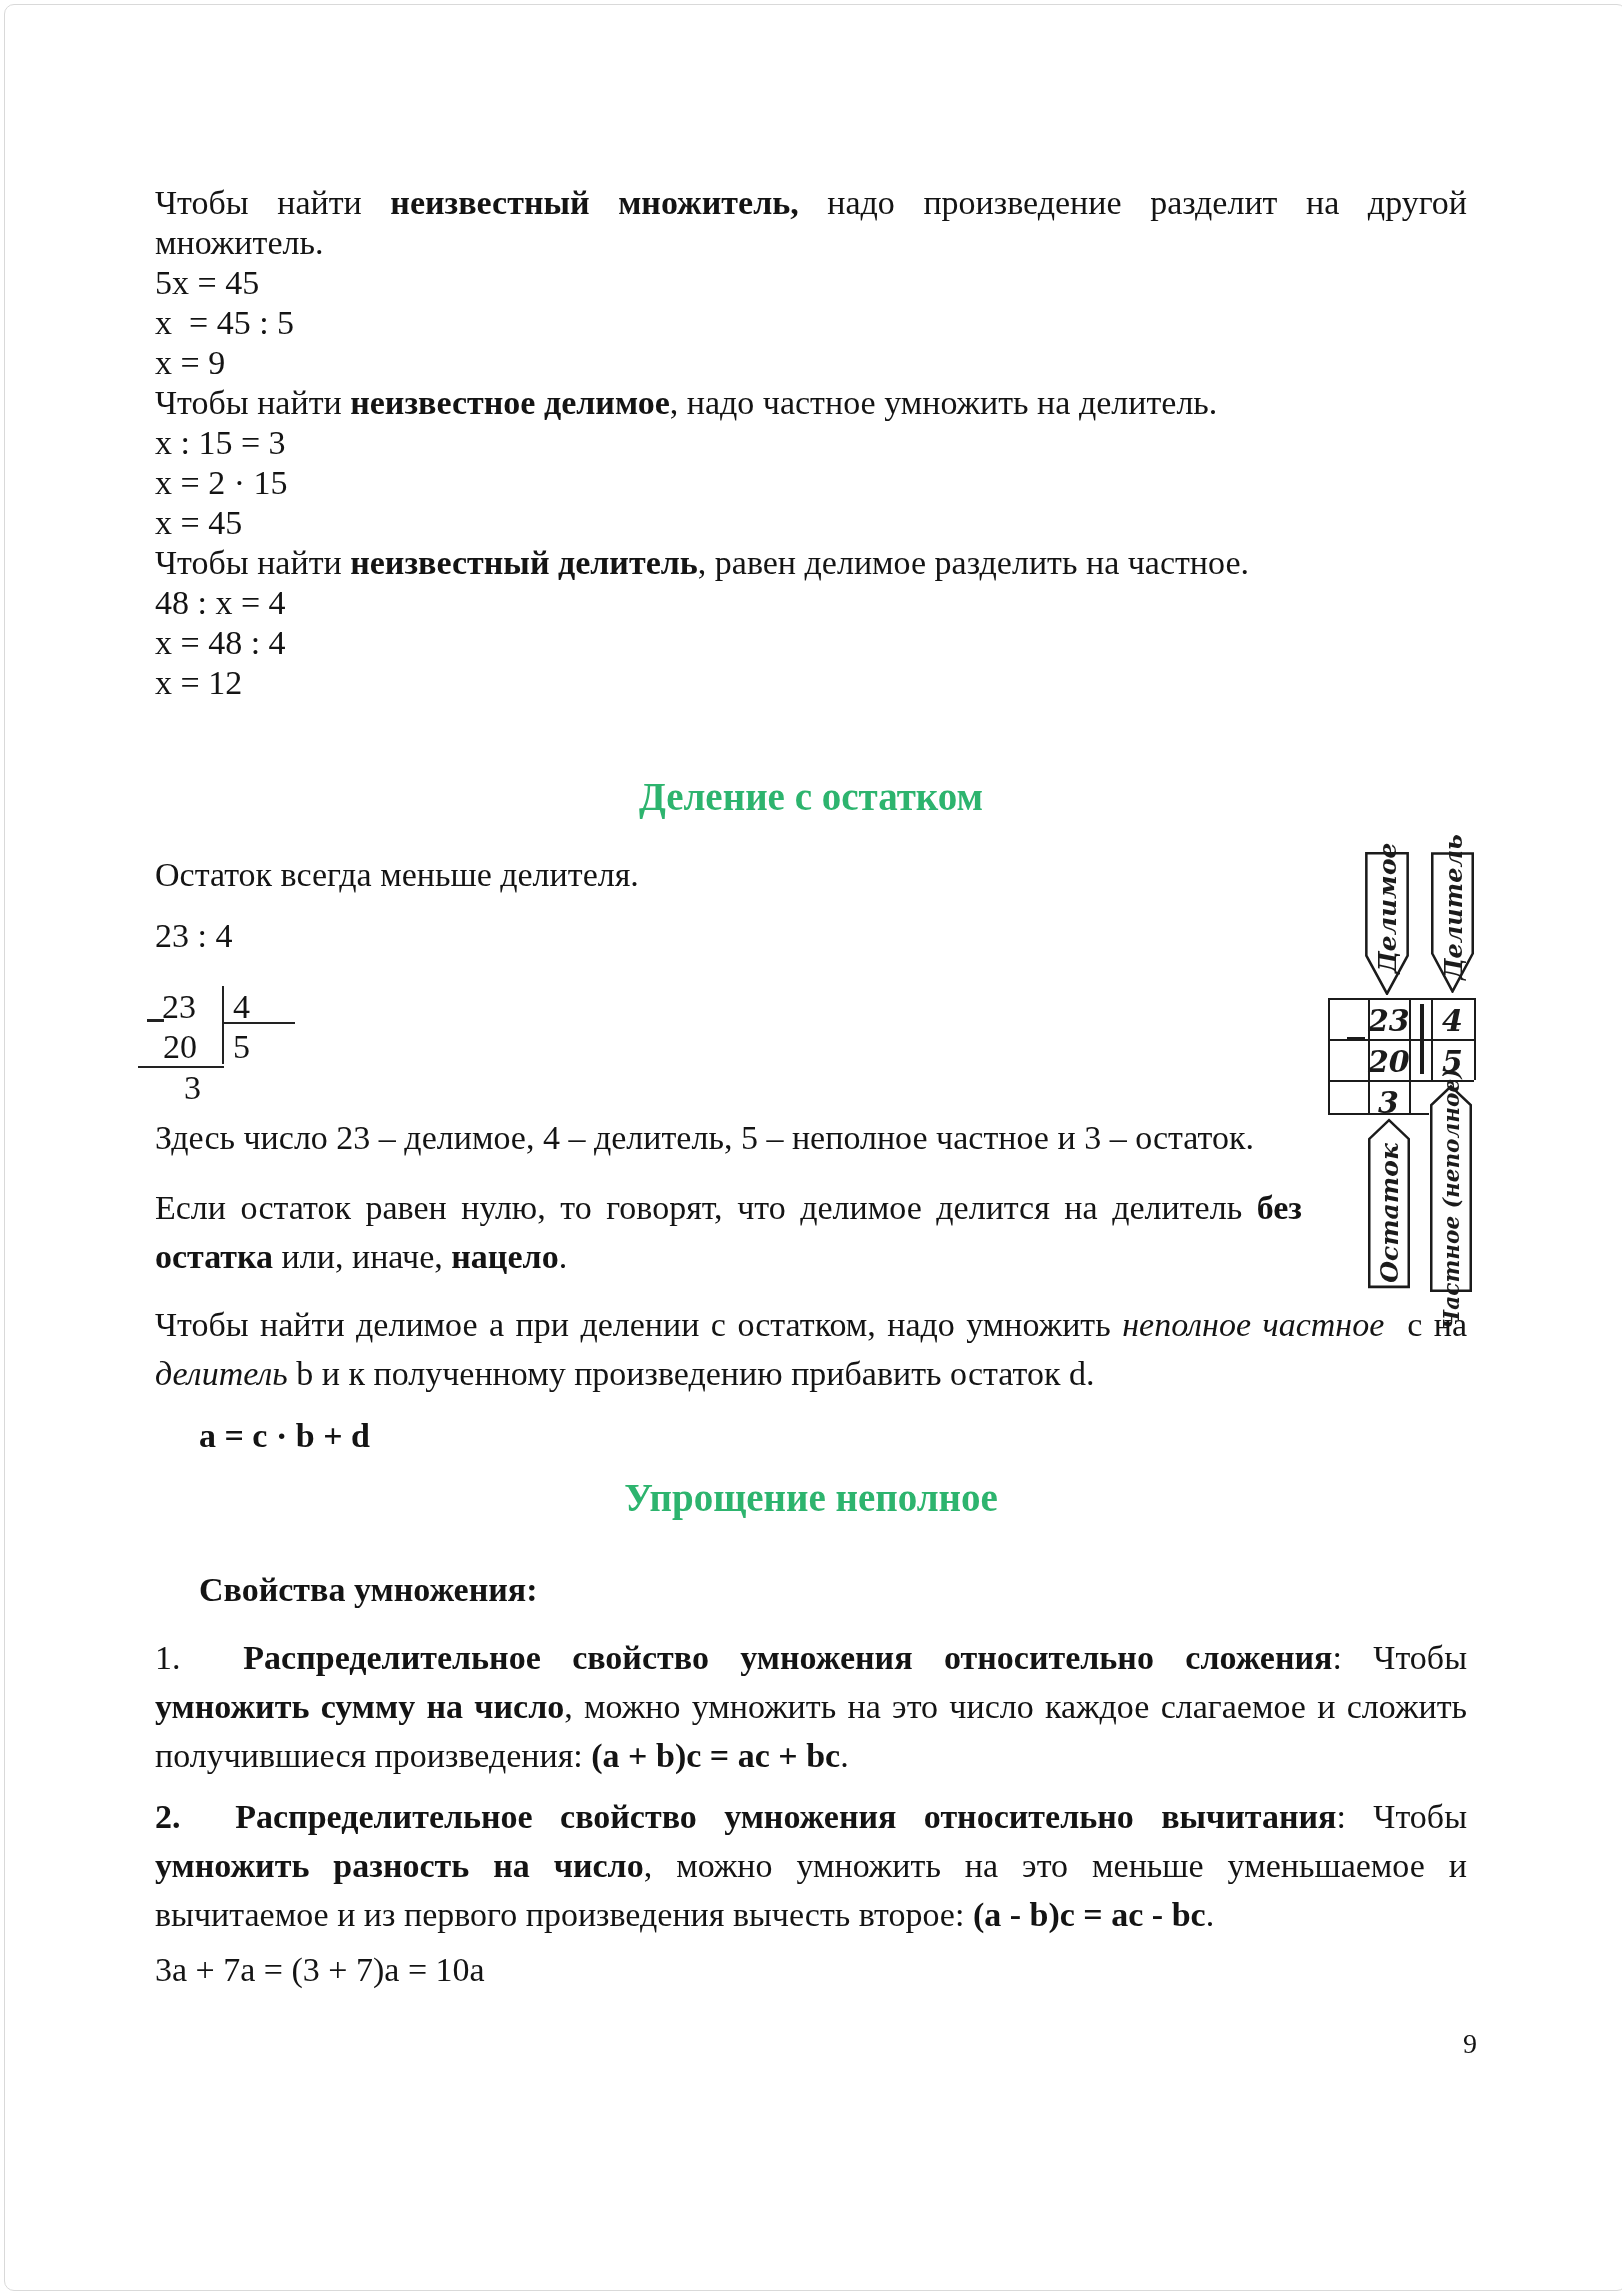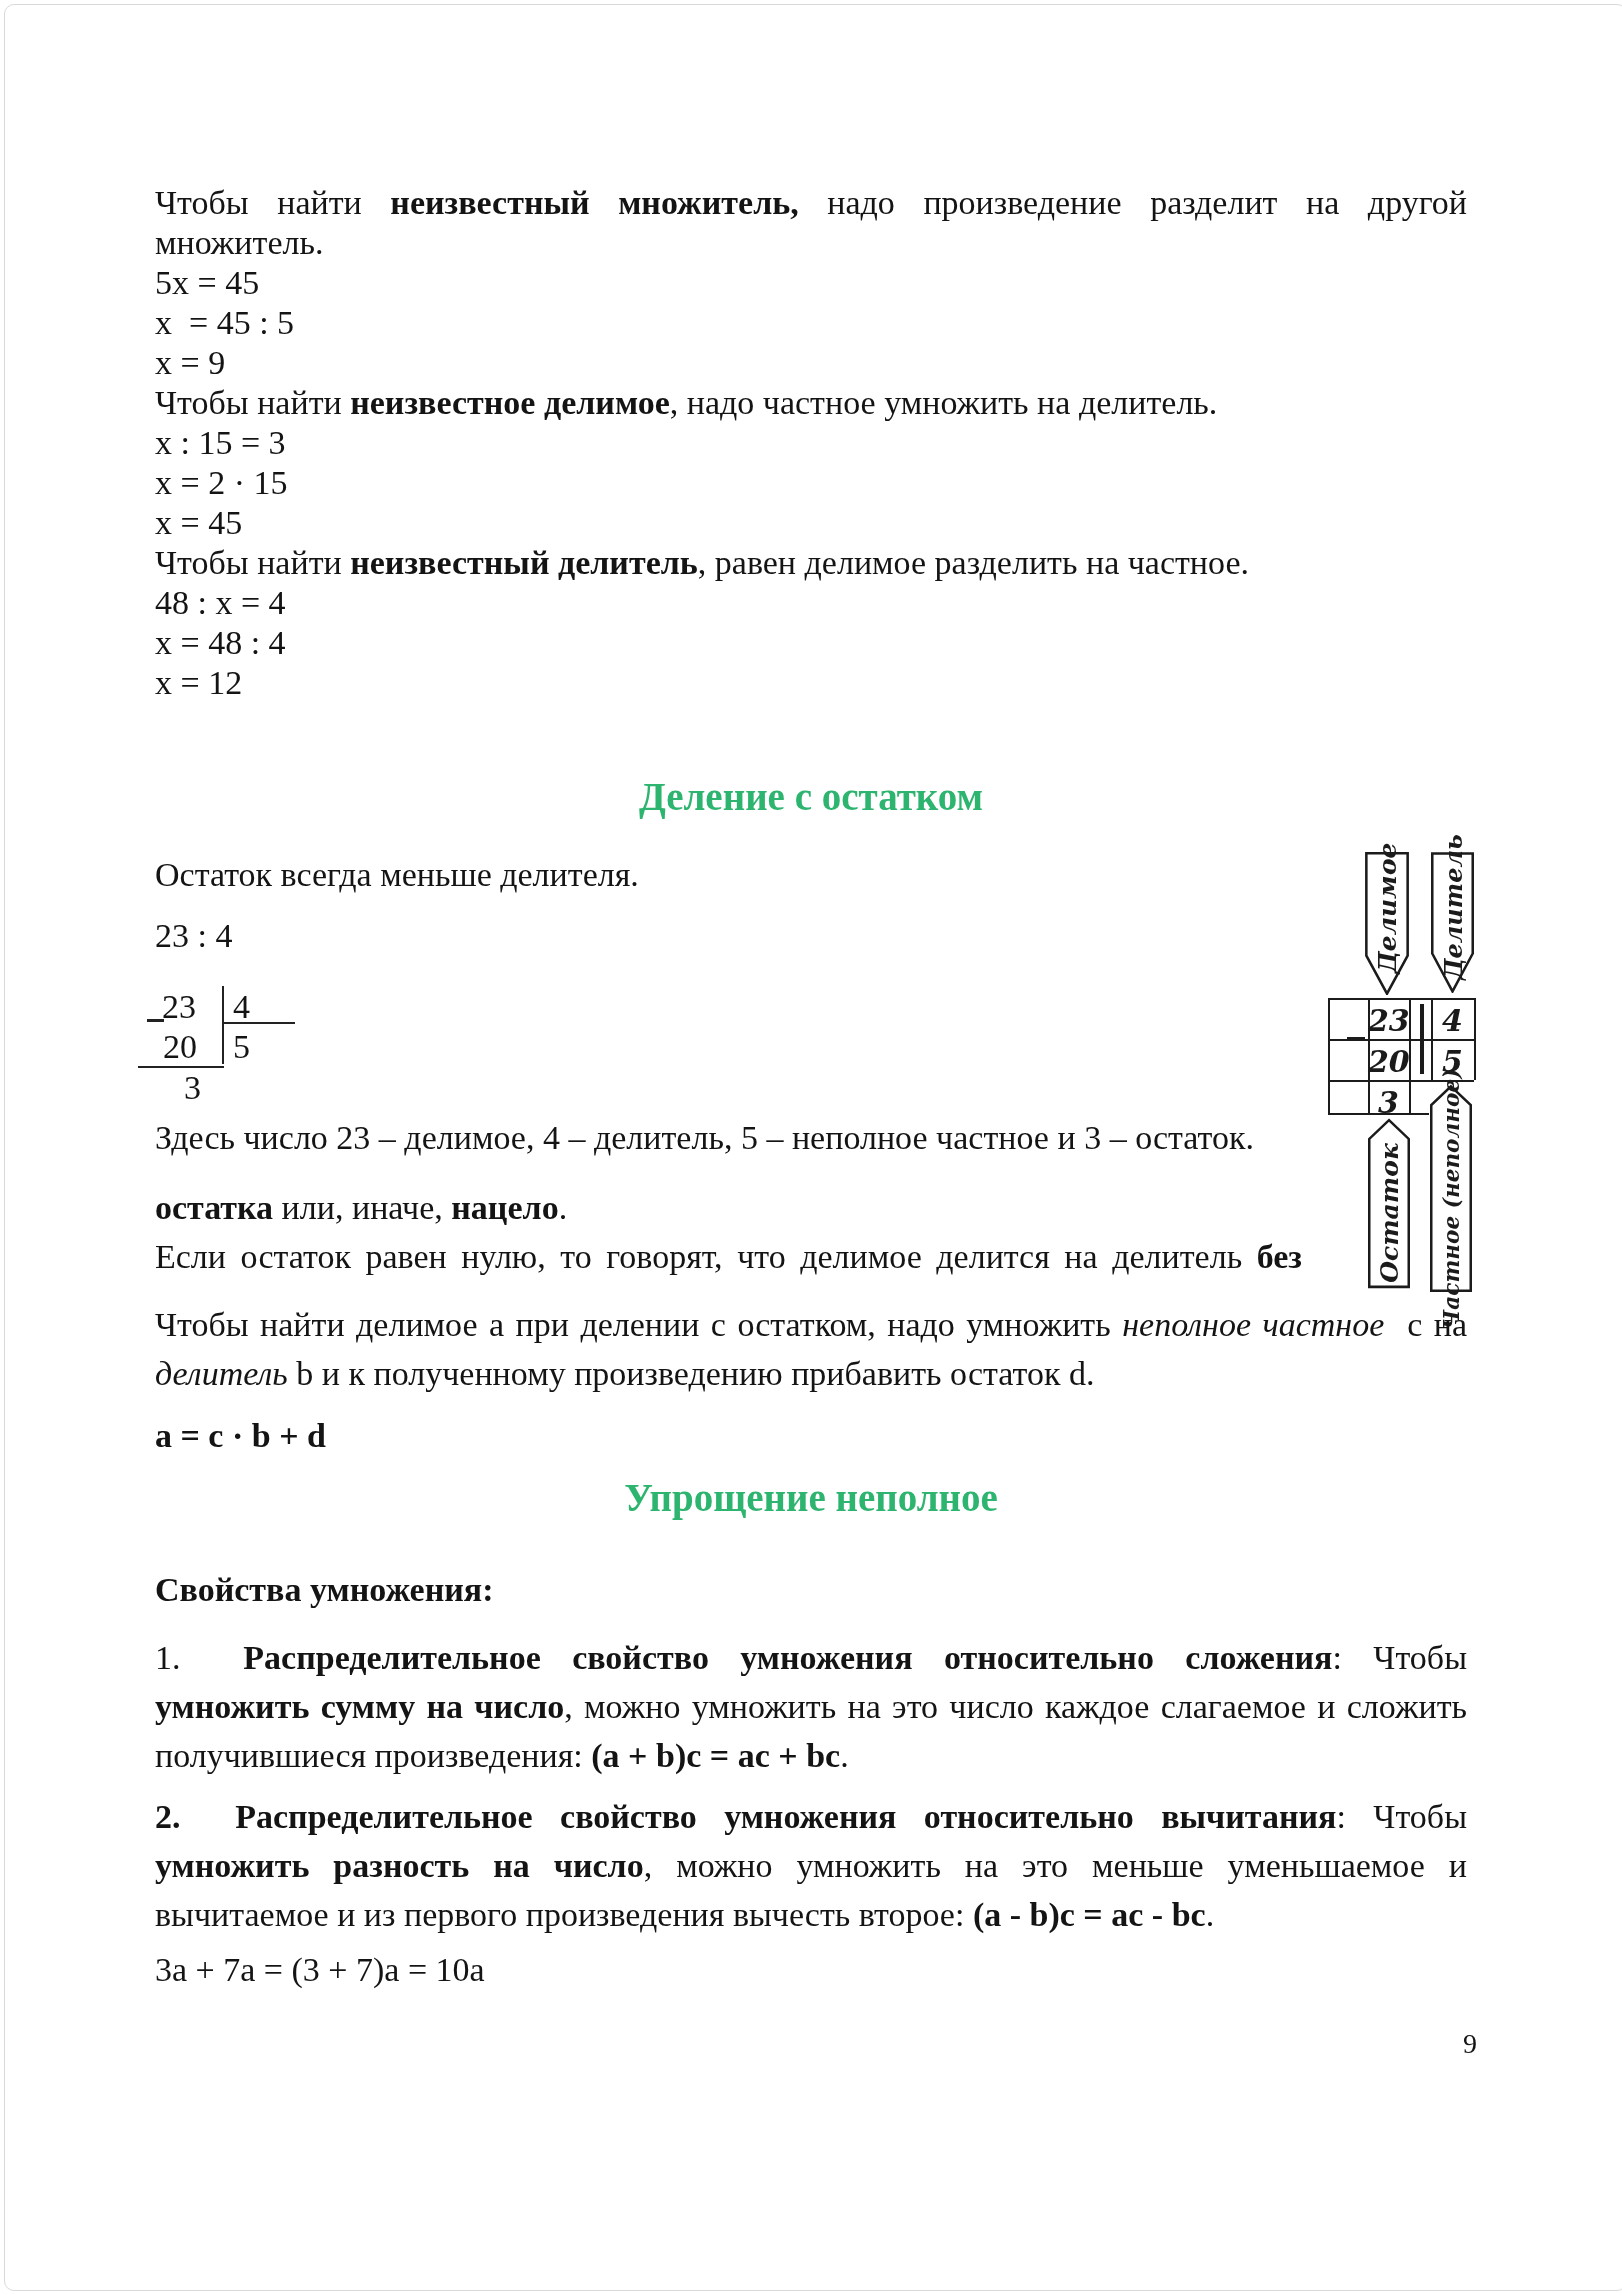--- a/index.html
+++ b/index.html
@@ -5,21 +5,21 @@
   html,body{margin:0;padding:0;background:#ffffff;}
   #page{position:relative;width:1623px;height:2295px;background:#fff;overflow:hidden;
         font-family:"Liberation Serif","DejaVu Serif",serif;color:#141414;padding-left:8px;}
   .frame{position:absolute;inset:3.8px;border:1.3px solid #d9d9d9;border-radius:10px;pointer-events:none;}
   .block{position:absolute;left:155px;width:1312px;font-size:34px;line-height:40px;}
   .lh77{line-height:49px;}
   .tline{min-height:1em;}
   .tline.just{text-align:justify;text-align-last:justify;}
   .b{font-weight:bold;}
   .i{font-style:italic;}
-  .bold{font-weight:bold;}
+  .bold{font-weight:bold;margin-left:44px;}
   .heading{position:absolute;left:155px;width:1312px;text-align:center;font-weight:bold;
            font-size:39px;line-height:44px;color:var(--green,#2db46e);}
   .right{text-align:right;}
   
   #longdiv{position:absolute;left:138px;top:986px;width:178px;height:120px;}
   .ld-num{position:absolute;font-size:34px;line-height:34px;}
   .ld-vline{position:absolute;left:84px;top:0;width:1.9px;height:78px;background:#222;}
   .ld-hline{position:absolute;height:1.9px;background:#222;}
   .ld-dash{position:absolute;left:9px;top:33px;width:16.5px;height:2.5px;background:#222;}
   
@@ -112,22 +112,22 @@
     <div class="banner" style="left:108px;top:235px">
       <svg width="42" height="209" viewBox="0 0 67 330">
         <polygon points="33.5,2 65,32 65,328 2,328 2,32" fill="#ffffff" stroke="#1b1b1b" stroke-width="4"></polygon>
       </svg>
       <span class="blabel" style="left:21px;top:115px;font-size:21.6px">Частное (неполное)</span>
     </div>
   </div>
 
   <div class="block" style="top:1118px">Здесь число 23 – делимое, 4 – делитель, 5 – неполное частное и 3 – остаток.</div>
   <div class="block lh77" style="top:1183px;width:1147px">
+      <div class="tline just"><span>Если остаток равен нулю, то говорят, что делимое делится на делитель </span><span class="b">без</span></div>
       <div class="tline"><span class="b">остатка</span><span> или, иначе, </span><span class="b">нацело</span><span>.</span></div>
-      <div class="tline just"><span>Если остаток равен нулю, то говорят, что делимое делится на делитель </span><span class="b">без</span></div>
     </div>
   <div class="block lh77" style="top:1300px">
       <div class="tline just"><span>Чтобы найти делимое a при делении с остатком, надо умножить </span><span class="i">неполное частное</span><span>&nbsp; c на</span></div>
       <div class="tline"><span class="i">делитель</span><span> b и к полученному произведению прибавить остаток d.</span></div>
     </div>
   <div class="block bold" style="top:1416px">a = c · b + d</div>
 
   <div class="heading" style="top:1476px">Упрощение неполное</div>
   <div class="block bold" style="top:1570px">Свойства умножения:</div>
   <div class="block lh77" style="top:1633px">

